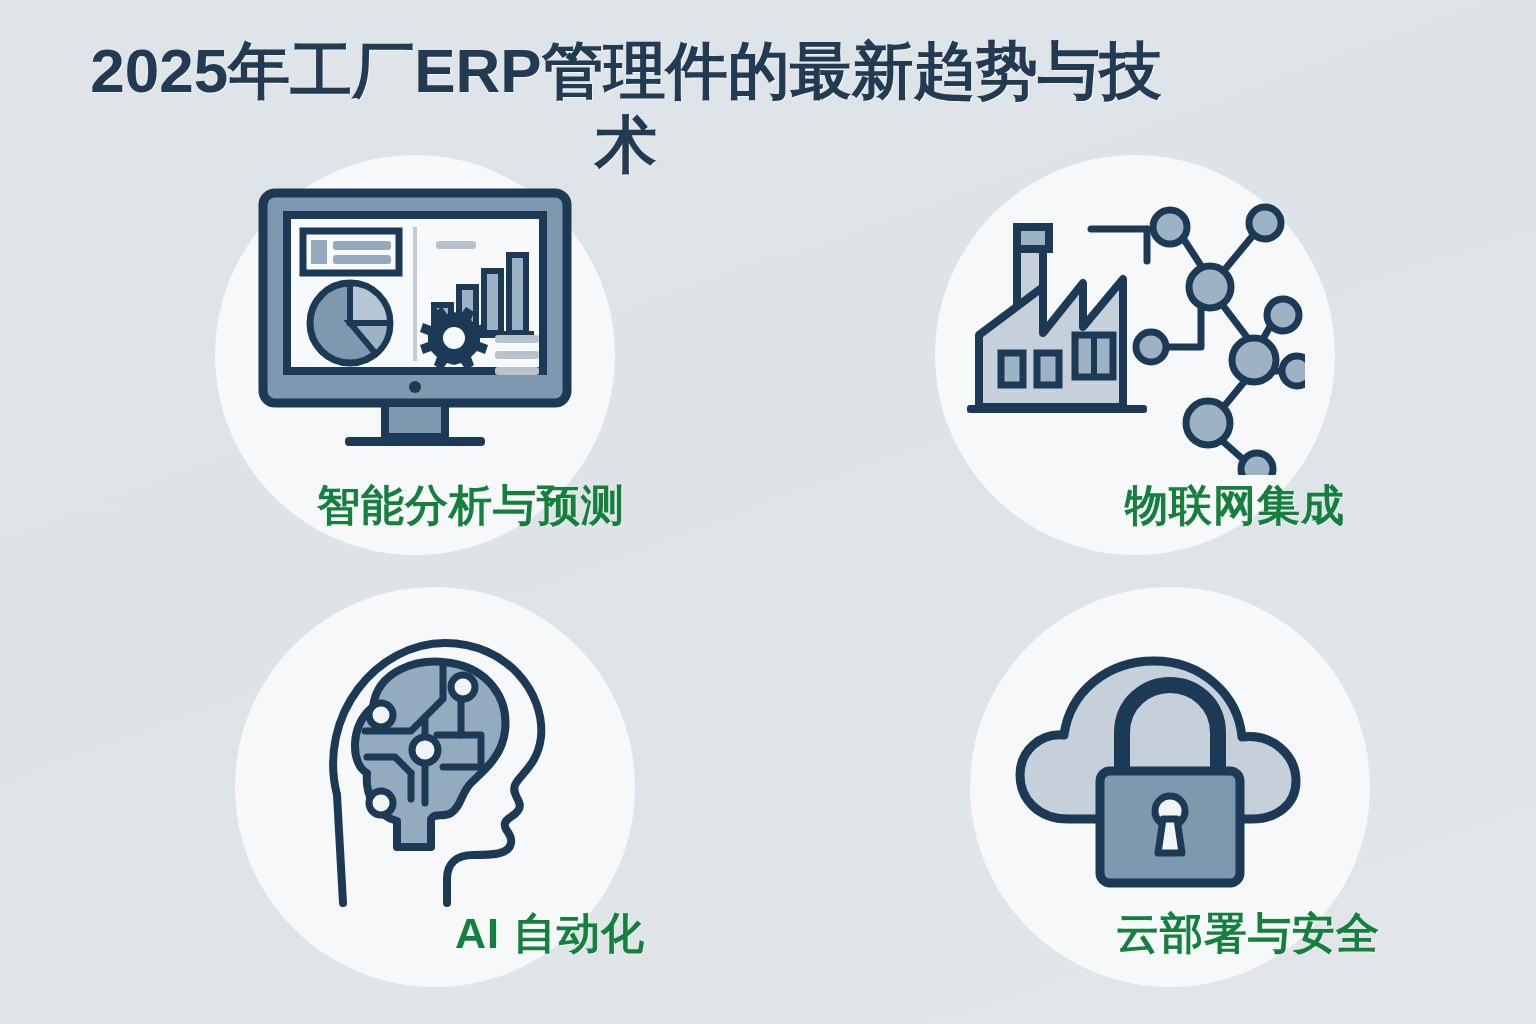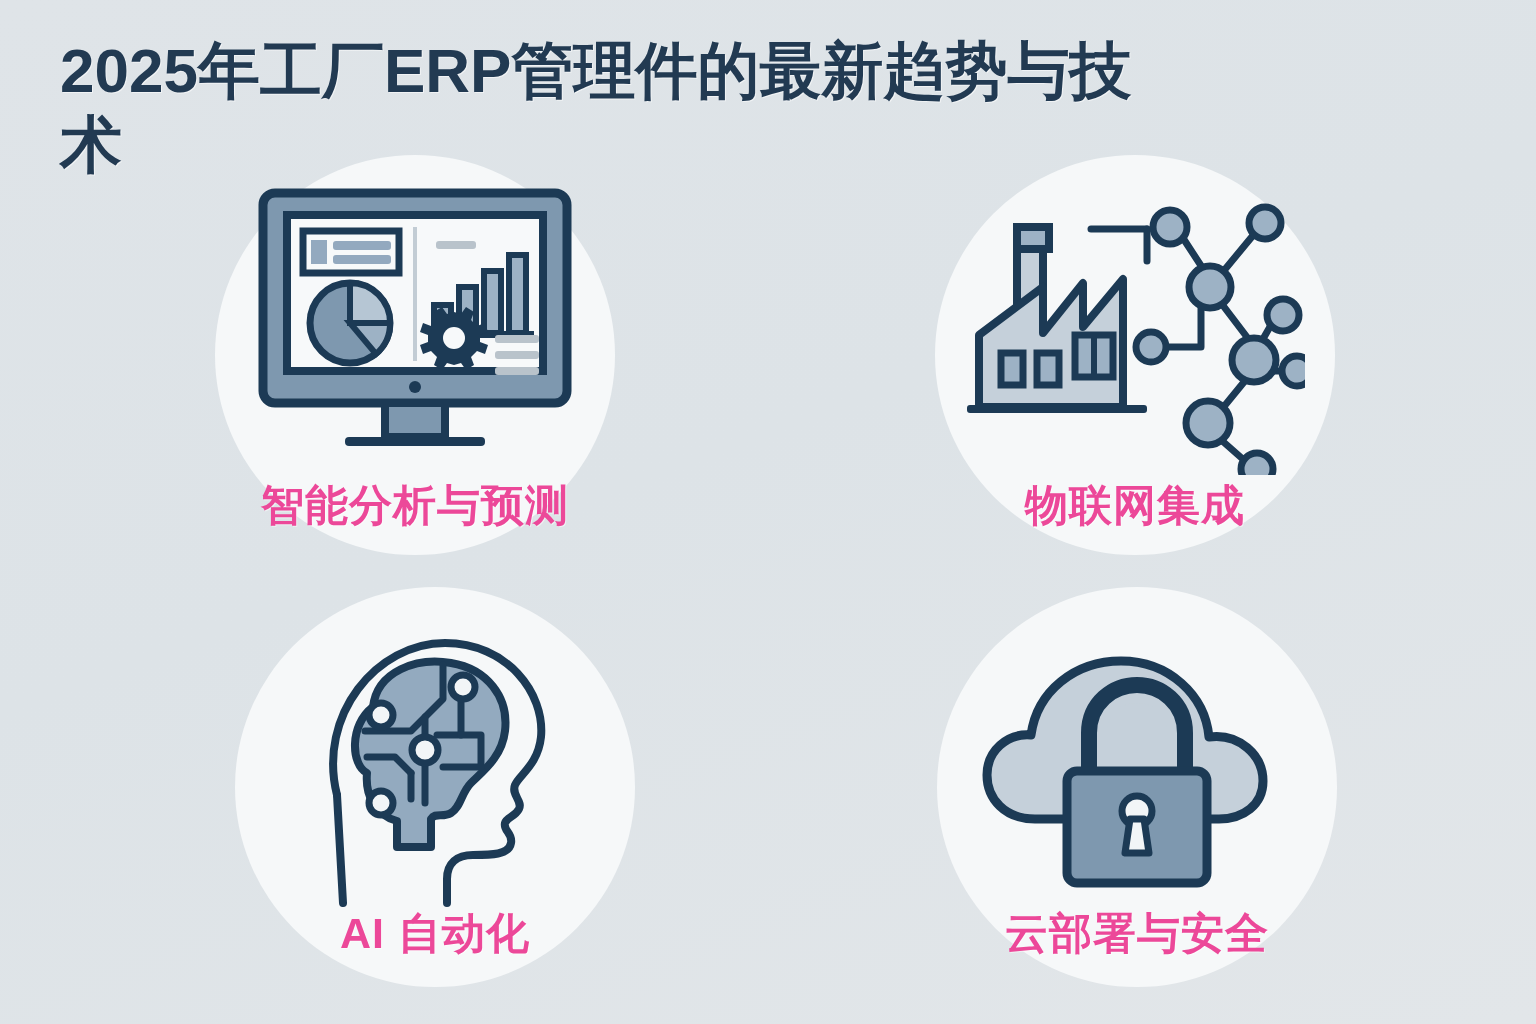--- a/index.html
+++ b/index.html
@@ -11,21 +11,21 @@
     background: linear-gradient(160deg, #dfe4e8 0%, #dde3e7 45%, #e2e6e9 100%);
     font-family: "Liberation Sans", "DejaVu Sans", sans-serif;
     position: relative;
   }
 
   
   #title-block {
     position: absolute;
     left: 0; top: 34px;
     width: 1252px;
-    text-align: left;
+    text-align: center;
     pointer-events: none;
   }
   .title-line {
     font-size: 62px;
     font-weight: 700;
     color: #223a52;
     letter-spacing: 0px;
     line-height: 74px;
     text-shadow: 1px 1px 0 rgba(255,255,255,0.55);
   }
@@ -37,45 +37,45 @@
     left: 0; top: 150px;
     width: 1536px; height: 874px;
   }
   .card {
     position: absolute;
     width: 420px; height: 420px;
   }
   #card-0 { left: 205px;  top: 5px;   }
   #card-1 { left: 925px;  top: 5px;   }
   #card-2 { left: 225px;  top: 437px; }
-  #card-3 { left: 927px;  top: 437px; font-family: Liberation Serif, serif; }
+  #card-3 { left: 960px;  top: 437px; font-family: Liberation Serif, serif; }
 
   .card-disc {
     position: absolute;
     left: 50%; top: 0;
     transform: translateX(-50%);
     width: 400px; height: 400px;
     border-radius: 50%;
     background: #f6f8f9;
   }
   .card-art {
     position: absolute;
     left: 50%; top: 20px;
     transform: translateX(-50%);
     width: 340px; height: 300px;
   }
   .card-art svg { display: block; width: 100%; height: 100%; }
 
   .card-label {
     position: absolute;
     left: 0; width: 420px;
-    text-align: center;
+    text-align: right;
     font-size: 43px;
     font-weight: 700;
-    color: #ec4899;
+    color: #15803d;
     letter-spacing: 1px;
     text-shadow: 1px 1px 0 rgba(255,255,255,0.5);
     white-space: nowrap;
   }
   #card-0 .card-label, #card-1 .card-label { top: 322px; }
   #card-2 .card-label, #card-3 .card-label { top: 318px; }
 </style>
 </head>
 <body>
 

